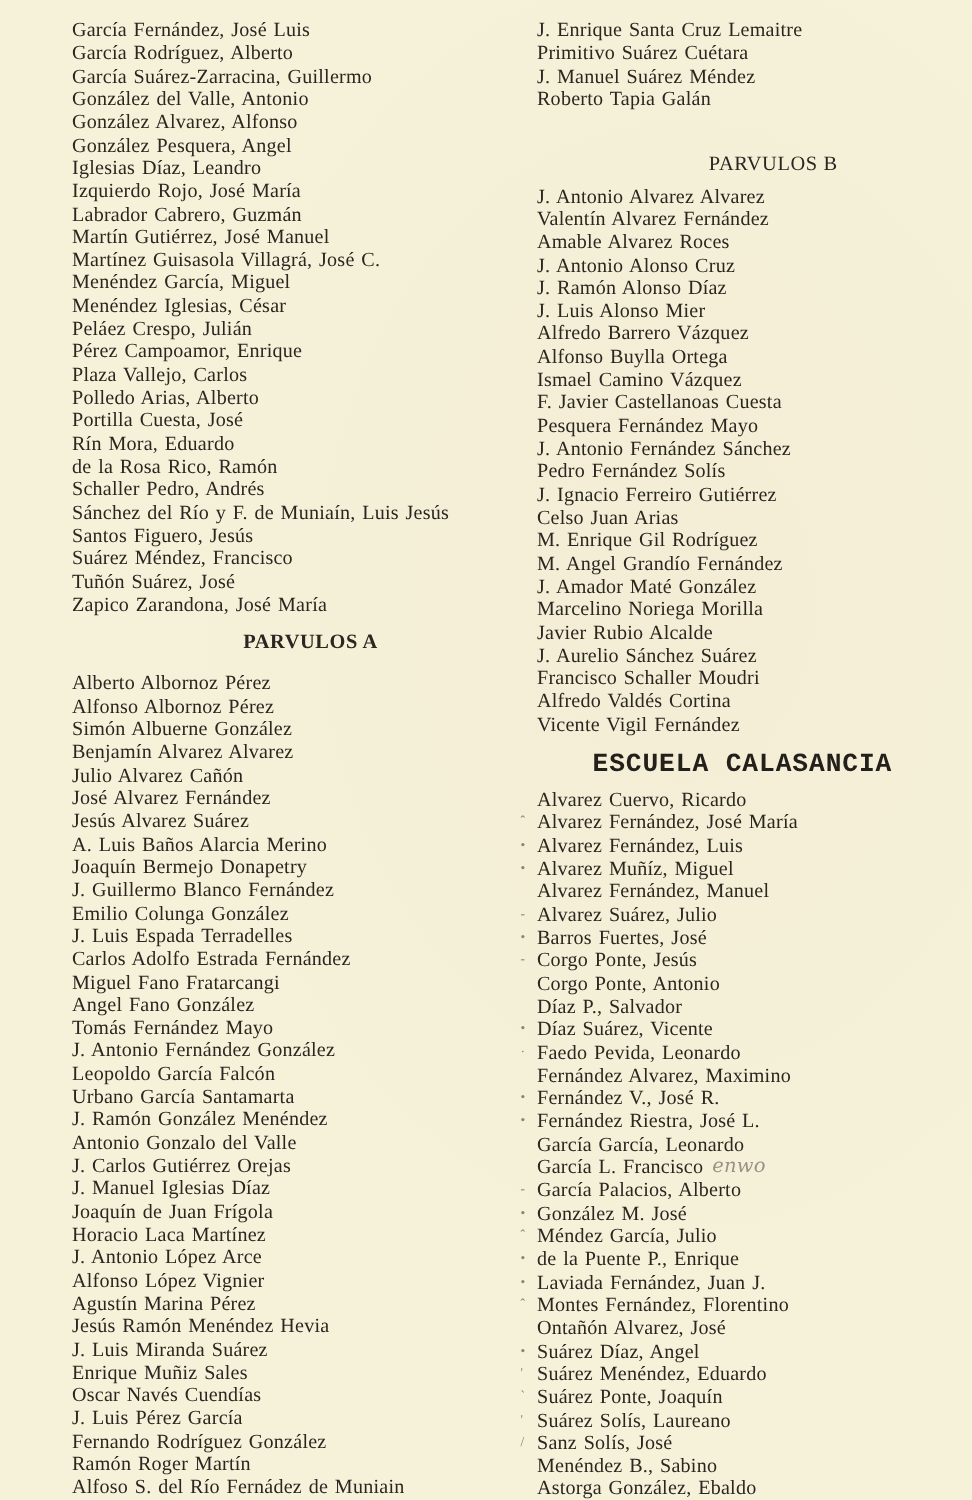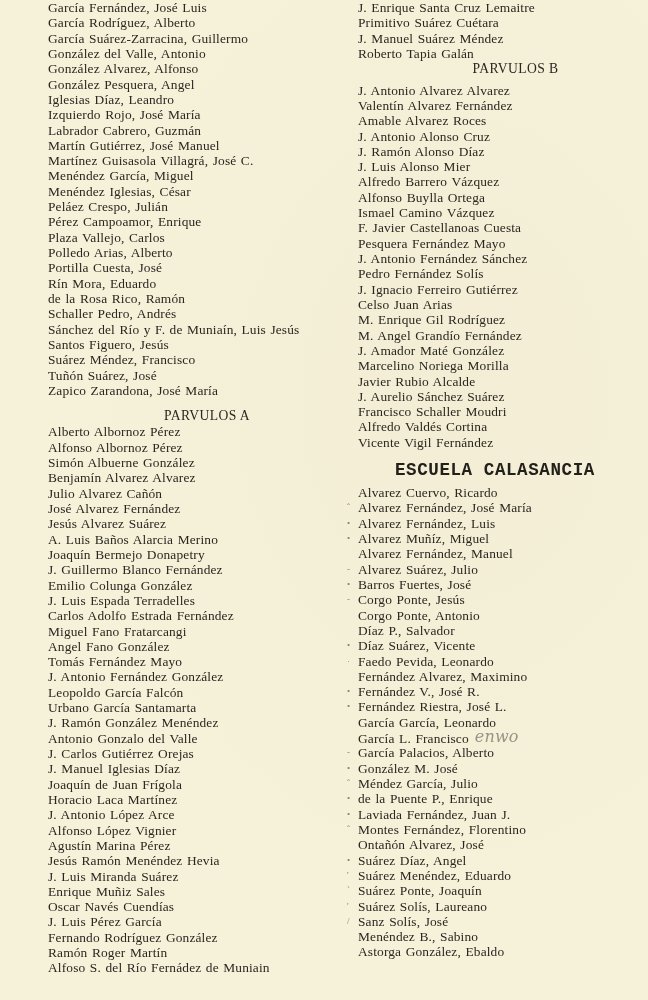--- a/index.html
+++ b/index.html
@@ -10,43 +10,43 @@
     font-family: "Liberation Serif", "DejaVu Serif", serif;
     color: #2a2620;
   }
   .page {
     position: absolute; inset: 0;
     background:
       radial-gradient(ellipse at 70% 40%, rgba(235,228,200,0.35), rgba(0,0,0,0) 60%),
       #f6f2da;
   }
   .col {
-    position: absolute; top: 0;
+    position: absolute; top: 12px;
   }
   .col-left { left: 48px; width: 290px; }
   .col-right { left: 358px; width: 285px; }
   .line {
     font-size: 13.4px;
     line-height: 15.32px;
     height: 15.32px;
     white-space: nowrap;
     letter-spacing: 0.15px;
     word-spacing: 1px;
   }
   .heading {
     font-size: 13.6px;
     line-height: 15.32px;
     height: 15.32px;
     text-align: center;
     letter-spacing: 0.4px;
     font-weight: normal;
     margin: 9px 0 6px 0;
   }
-  .col-left .heading { padding-left: 28px; margin-top: 10px; margin-bottom: 1px; }
-  .col-right .heading { padding-left: 30px; margin-top: 0; margin-bottom: 6px; }
+  .col-left .heading { padding-left: 28px; margin-top: 10px; margin-bottom: 12px; font-weight: bold; }
+  .col-right .heading { padding-left: 30px; margin-top: 28px; margin-bottom: 6px; }
   .heading-big {
     font-family: Liberation Mono, monospace;
     font-weight: bold;
     font-size: 17.5px;
     line-height: 20px;
     letter-spacing: 0.6px;
     margin: 10px 0 5px 0;
     padding-left: 37px;
     color: #23201b;
     white-space: nowrap;
@@ -56,21 +56,21 @@
     left: -11px;
     font-size: 9px;
     color: #8a8272;
   }
   .line-wrap { position: relative; }
   .scribble {
     display: inline-block;
     margin-left: 6px;
     font-family: "DejaVu Serif", serif;
     font-style: italic;
-    font-size: 16px;
+    font-size: 13px;
     color: #9a9286;
     transform: translateY(-1px);
   }
 </style>
 </head>
 <body>
 
 <div class="page">
 
   <div class="col col-left">

